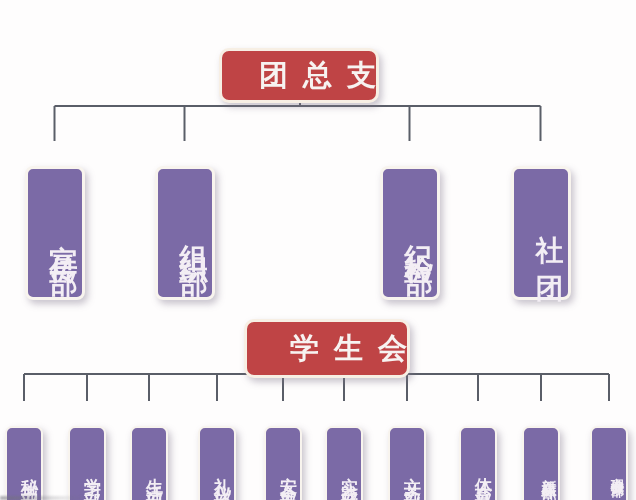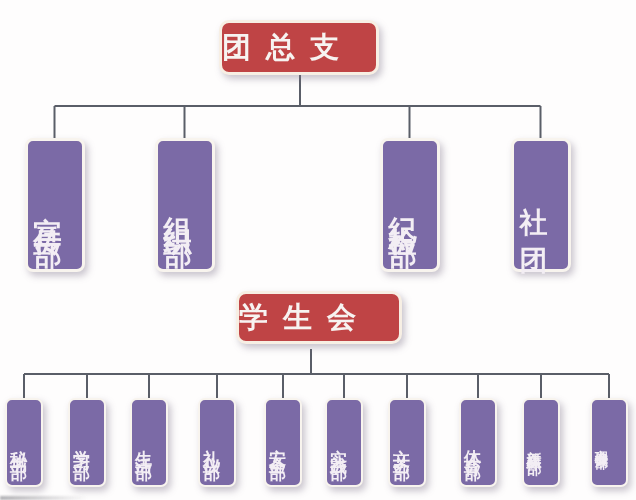--- a/index.html
+++ b/index.html
@@ -8,22 +8,23 @@
     background:#fefdfd;
     font-family:"Liberation Serif","DejaVu Serif",serif;
     overflow:hidden;
   }
   .stage { position:relative; width:636px; height:500px; }
 
   .connectors { position:absolute; left:0; top:0; width:636px; height:500px; }
 
   .box {
     position:absolute; box-sizing:border-box;
-    display:flex; align-items:center; justify-content:flex-start;
+    display:flex; align-items:center; justify-content:flex-end;
     box-shadow:3px 4px 7px rgba(128,118,140,.42);
+    margin-top:28px;
   }
   .red {
     background:#bf4445;
     border:3px solid #f7efe4;
     border-radius:10px;
     color:#f7f3f1;
   }
   .purple {
     background:#7b6aa6;
     border:3px solid #f8f4ee;
@@ -44,21 +45,21 @@
     white-space:nowrap; font-weight:bold;
   }
   .v3 { font-size:28px; letter-spacing:11px; margin-bottom:-11px; }
   .v2 { font-size:28px; letter-spacing:40px; margin-bottom:-40px; }
   .s3 { font-size:17px; letter-spacing:7px;  margin-bottom:-7px; }
   .s4 { font-size:15px; letter-spacing:3px;  margin-bottom:-3px; }
   .s5 { font-size:13px; letter-spacing:1.5px; margin-bottom:-1px; }
 
   
   .top-box { left:219px; top:20px;  width:160px; height:55px; }
-  .mid-box { left:236px; top:291px; width:166px; height:53px; }
+  .mid-box { left:244px; top:291px; width:166px; height:59px; }
 
   .l2   { top:138px; width:60px; height:134px; }
   .l2-0 { left:25px;  }
   .l2-1 { left:155px; }
   .l2-2 { left:380px; }
   .l2-3 { left:511px; }
 
   .l3   { top:398px; width:38px; height:89px; }
   .l3-0 { left:5px;   }
   .l3-1 { left:68px;  }

